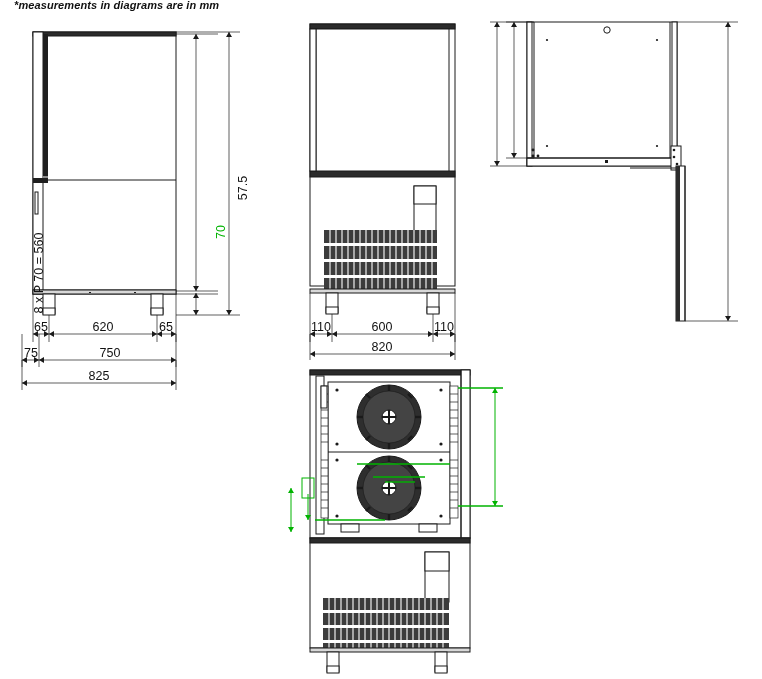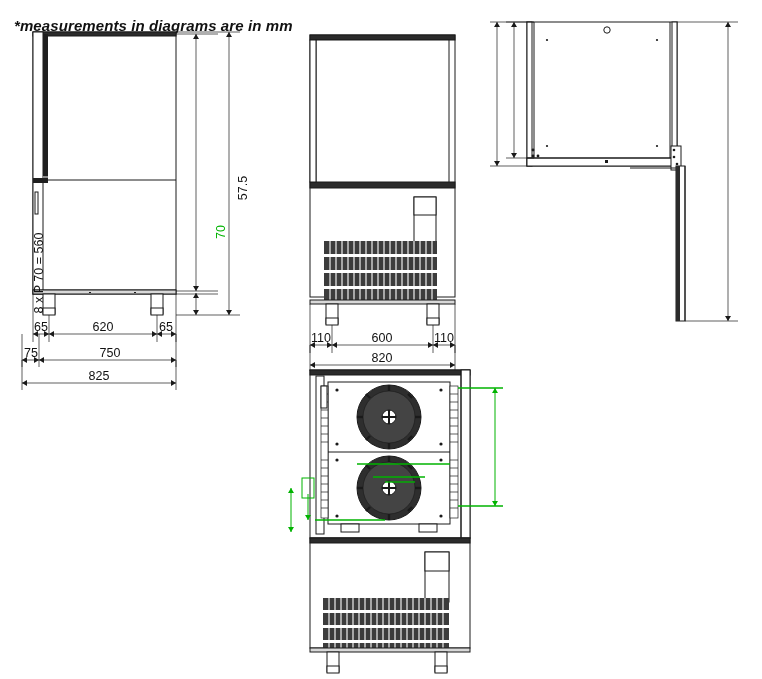--- a/index.html
+++ b/index.html
@@ -1,19 +1,19 @@
 <!DOCTYPE html>
 <html><head>
 <meta charset="utf-8">
 <style>
   html,body{margin:0;padding:0;background:#ffffff;}
   body{width:762px;height:679px;position:relative;overflow:hidden;
        font-family:"Liberation Sans",sans-serif;color:#1a1a1a;}
-  .note{position:absolute;left:14px;top:-1px;font-size:15px;font-style:italic;
-        font-weight:bold;letter-spacing:.1px;color:#111;white-space:nowrap;margin-top:18px;}
+  .note{position:absolute;left:14px;top:-1px;font-size:11px;font-style:italic;
+        font-weight:bold;letter-spacing:.1px;color:#111;white-space:nowrap;}
   .view{position:absolute;}
   svg{display:block;overflow:visible;}
   .dimtxt{font-family:"Liberation Sans",sans-serif;font-size:12.5px;fill:#111;}
   .dimtxt.g{fill:#00b300;}
   .vert{writing-mode:vertical-rl;transform:rotate(180deg);}
 </style>
 </head>
 <body>
 
 <div class="note">*measurements in diagrams are in mm</div>
@@ -108,21 +108,21 @@
     <line x1="22" y1="348" x2="22" y2="378"></line>
     <line x1="176" y1="348" x2="176" y2="378"></line>
     <line x1="22" y1="371" x2="176" y2="371"></line>
     <path d="M27,368 L22,371 L27,374 Z" fill="#1a1a1a" stroke="none"></path>
     <path d="M171,368 L176,371 L171,374 Z" fill="#1a1a1a" stroke="none"></path>
   </g>
   <text class="dimtxt" x="99" y="368" text-anchor="middle">825</text>
 </svg>
 </div>
 
-<div class="view" style="left:290px;top:15px;">
+<div class="view" style="left:290px;top:4px;">
 <svg width="200" height="360" viewBox="0 0 200 360">
   <g fill="none" stroke="#1a1a1a" stroke-width="1">
 
     <rect x="20" y="20" width="145" height="262" fill="#ffffff"></rect>
     <rect x="20" y="20" width="145" height="5" fill="#2b2b2b" stroke="#1a1a1a"></rect>
 
     <rect x="26" y="25" width="133" height="145" fill="#ffffff"></rect>
     <rect x="20" y="167" width="145" height="6" fill="#2b2b2b" stroke="#1a1a1a"></rect>
 
     <rect x="20" y="25" width="6" height="142" fill="#ffffff"></rect>

